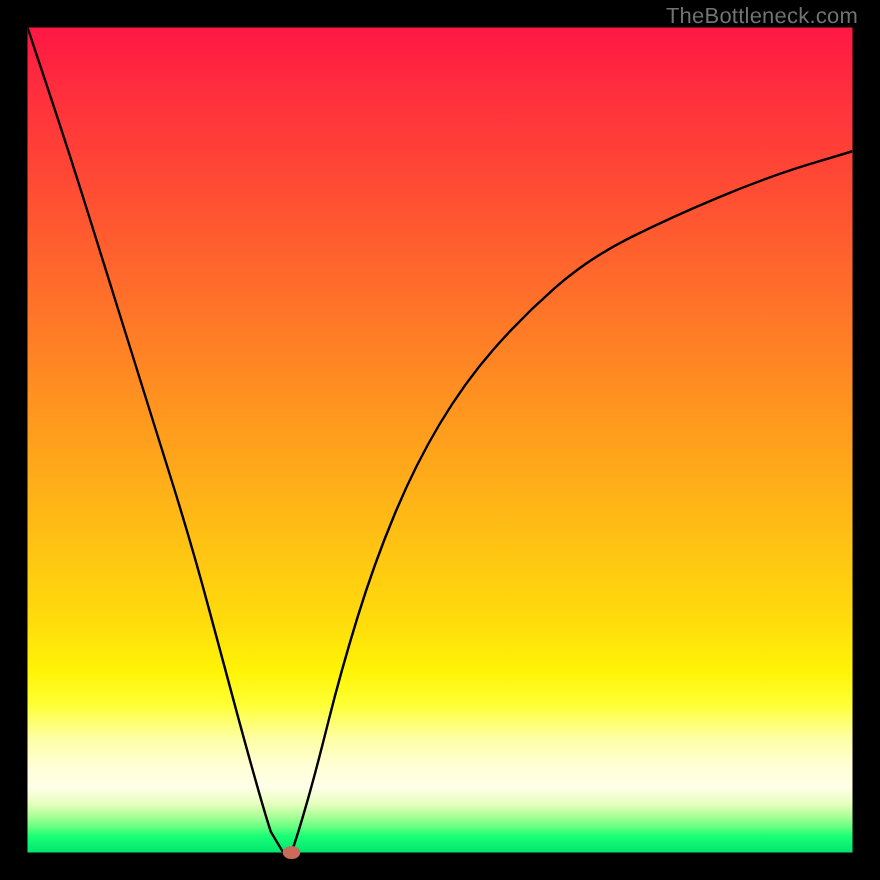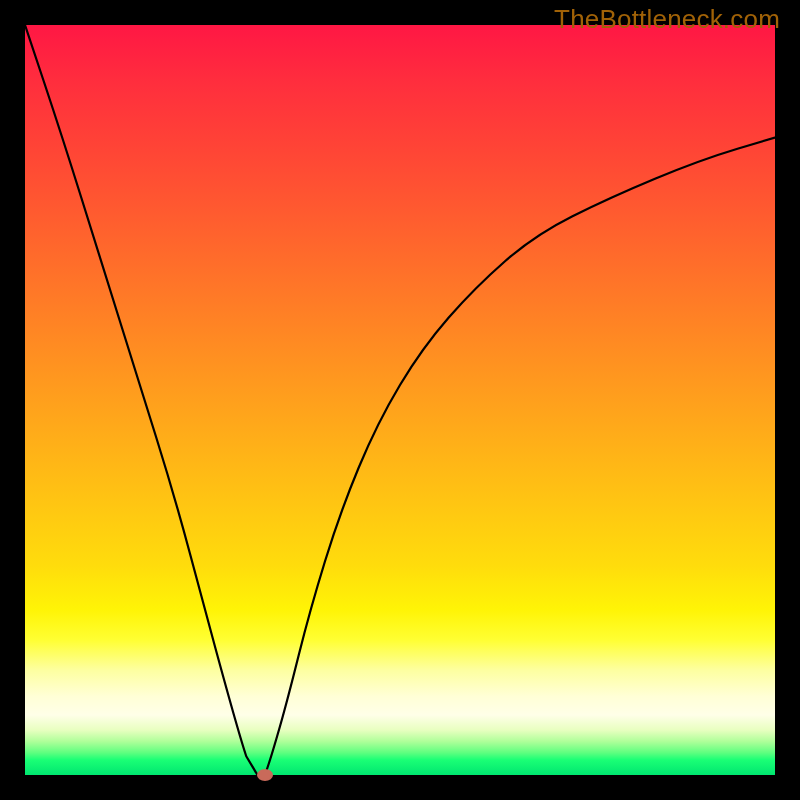--- a/index.html
+++ b/index.html
@@ -8,22 +8,22 @@
     height: 800px;
     background: #000;
     position: relative;
     overflow: hidden;
     font-family: Arial, Helvetica, sans-serif;
   }
   .watermark {
     position: absolute;
     top: 4px;
     right: 20px;
-    color: #a16207;
-    font-size: 26px;
+    color: #737373;
+    font-size: 20px;
     font-weight: 500;
     z-index: 10;
     letter-spacing: 0.2px;
   }
   .plot-area {
     position: absolute;
     left: 25px;
     top: 25px;
     width: 750px;
     height: 750px;

